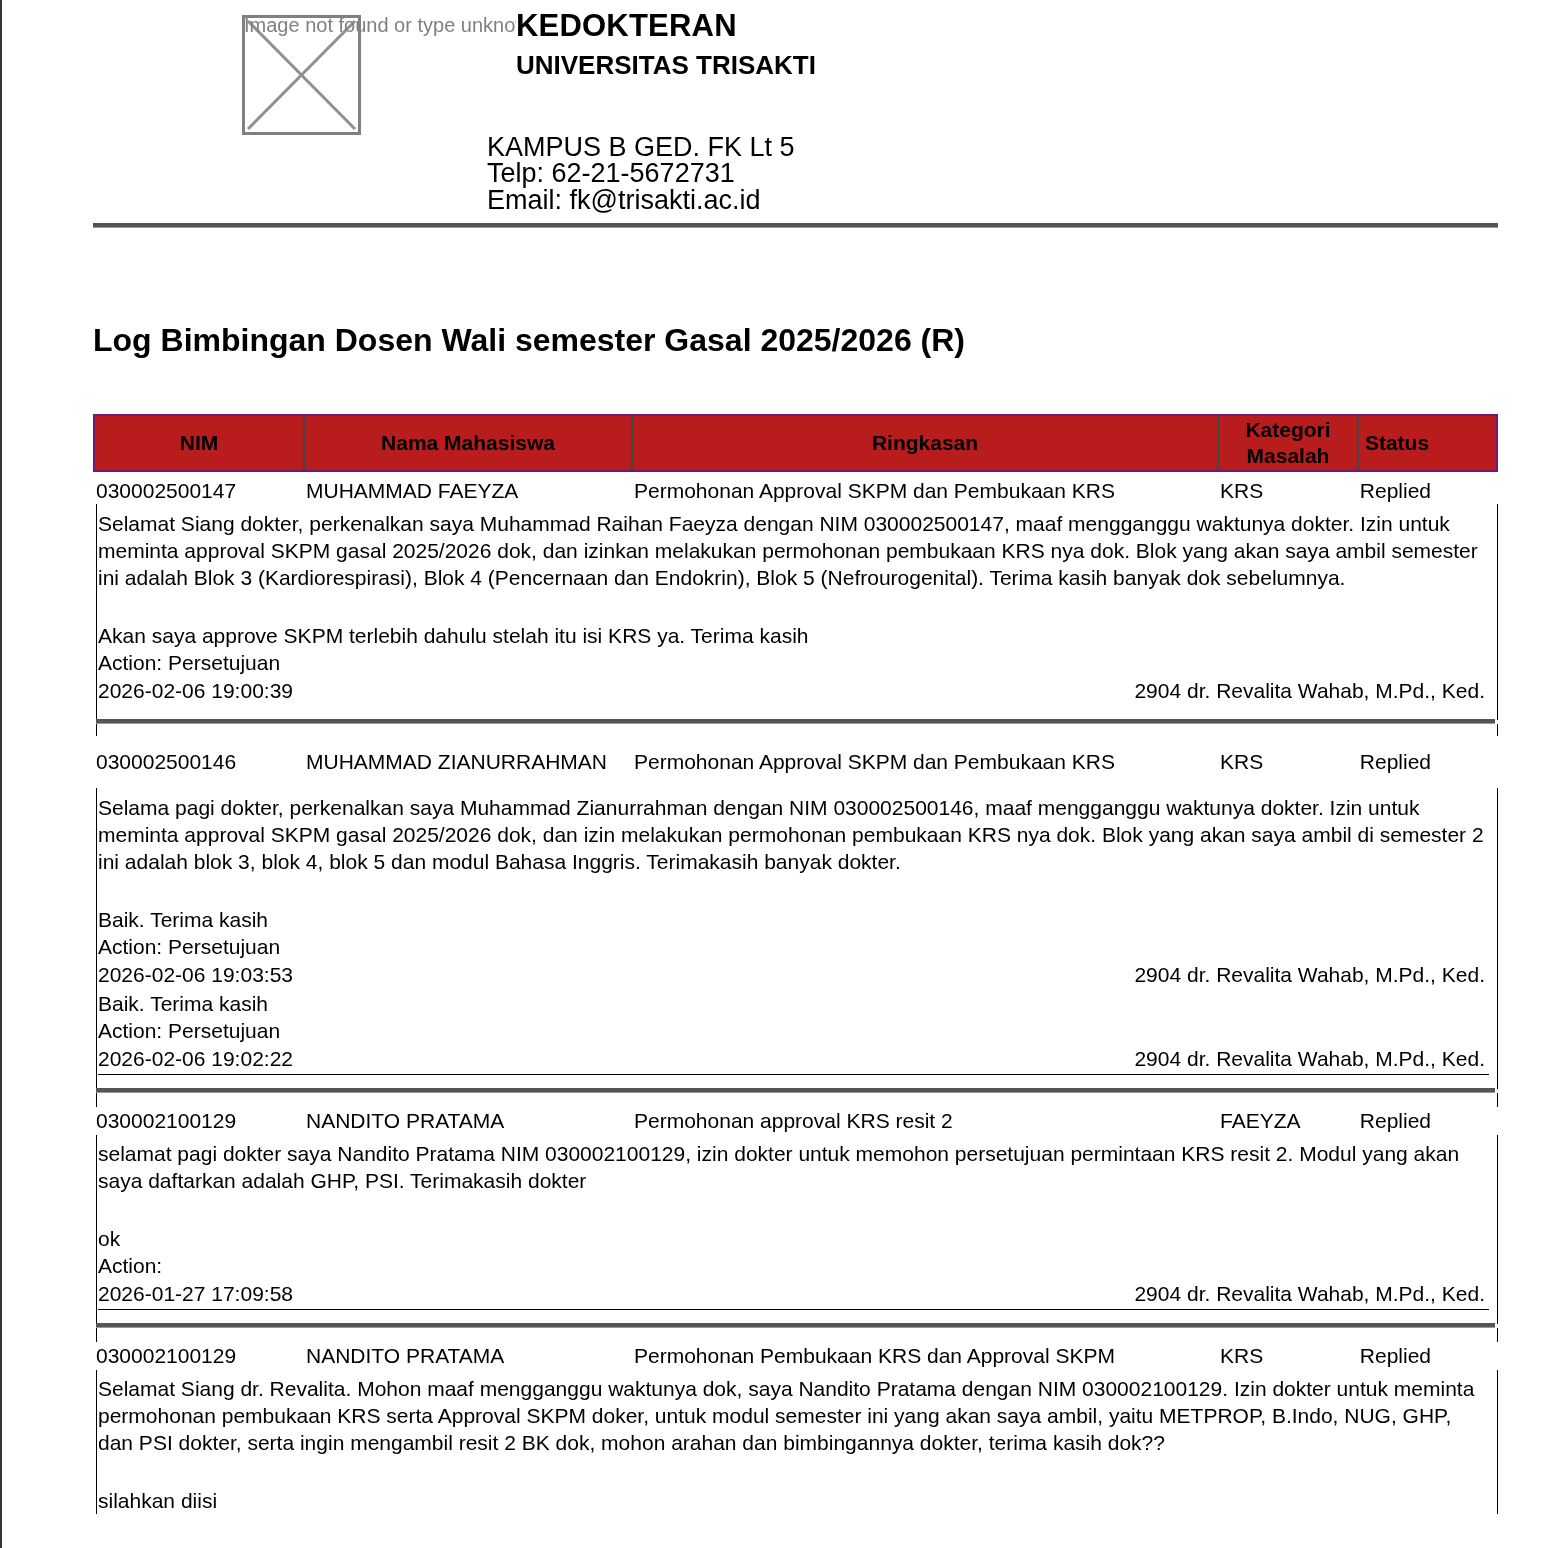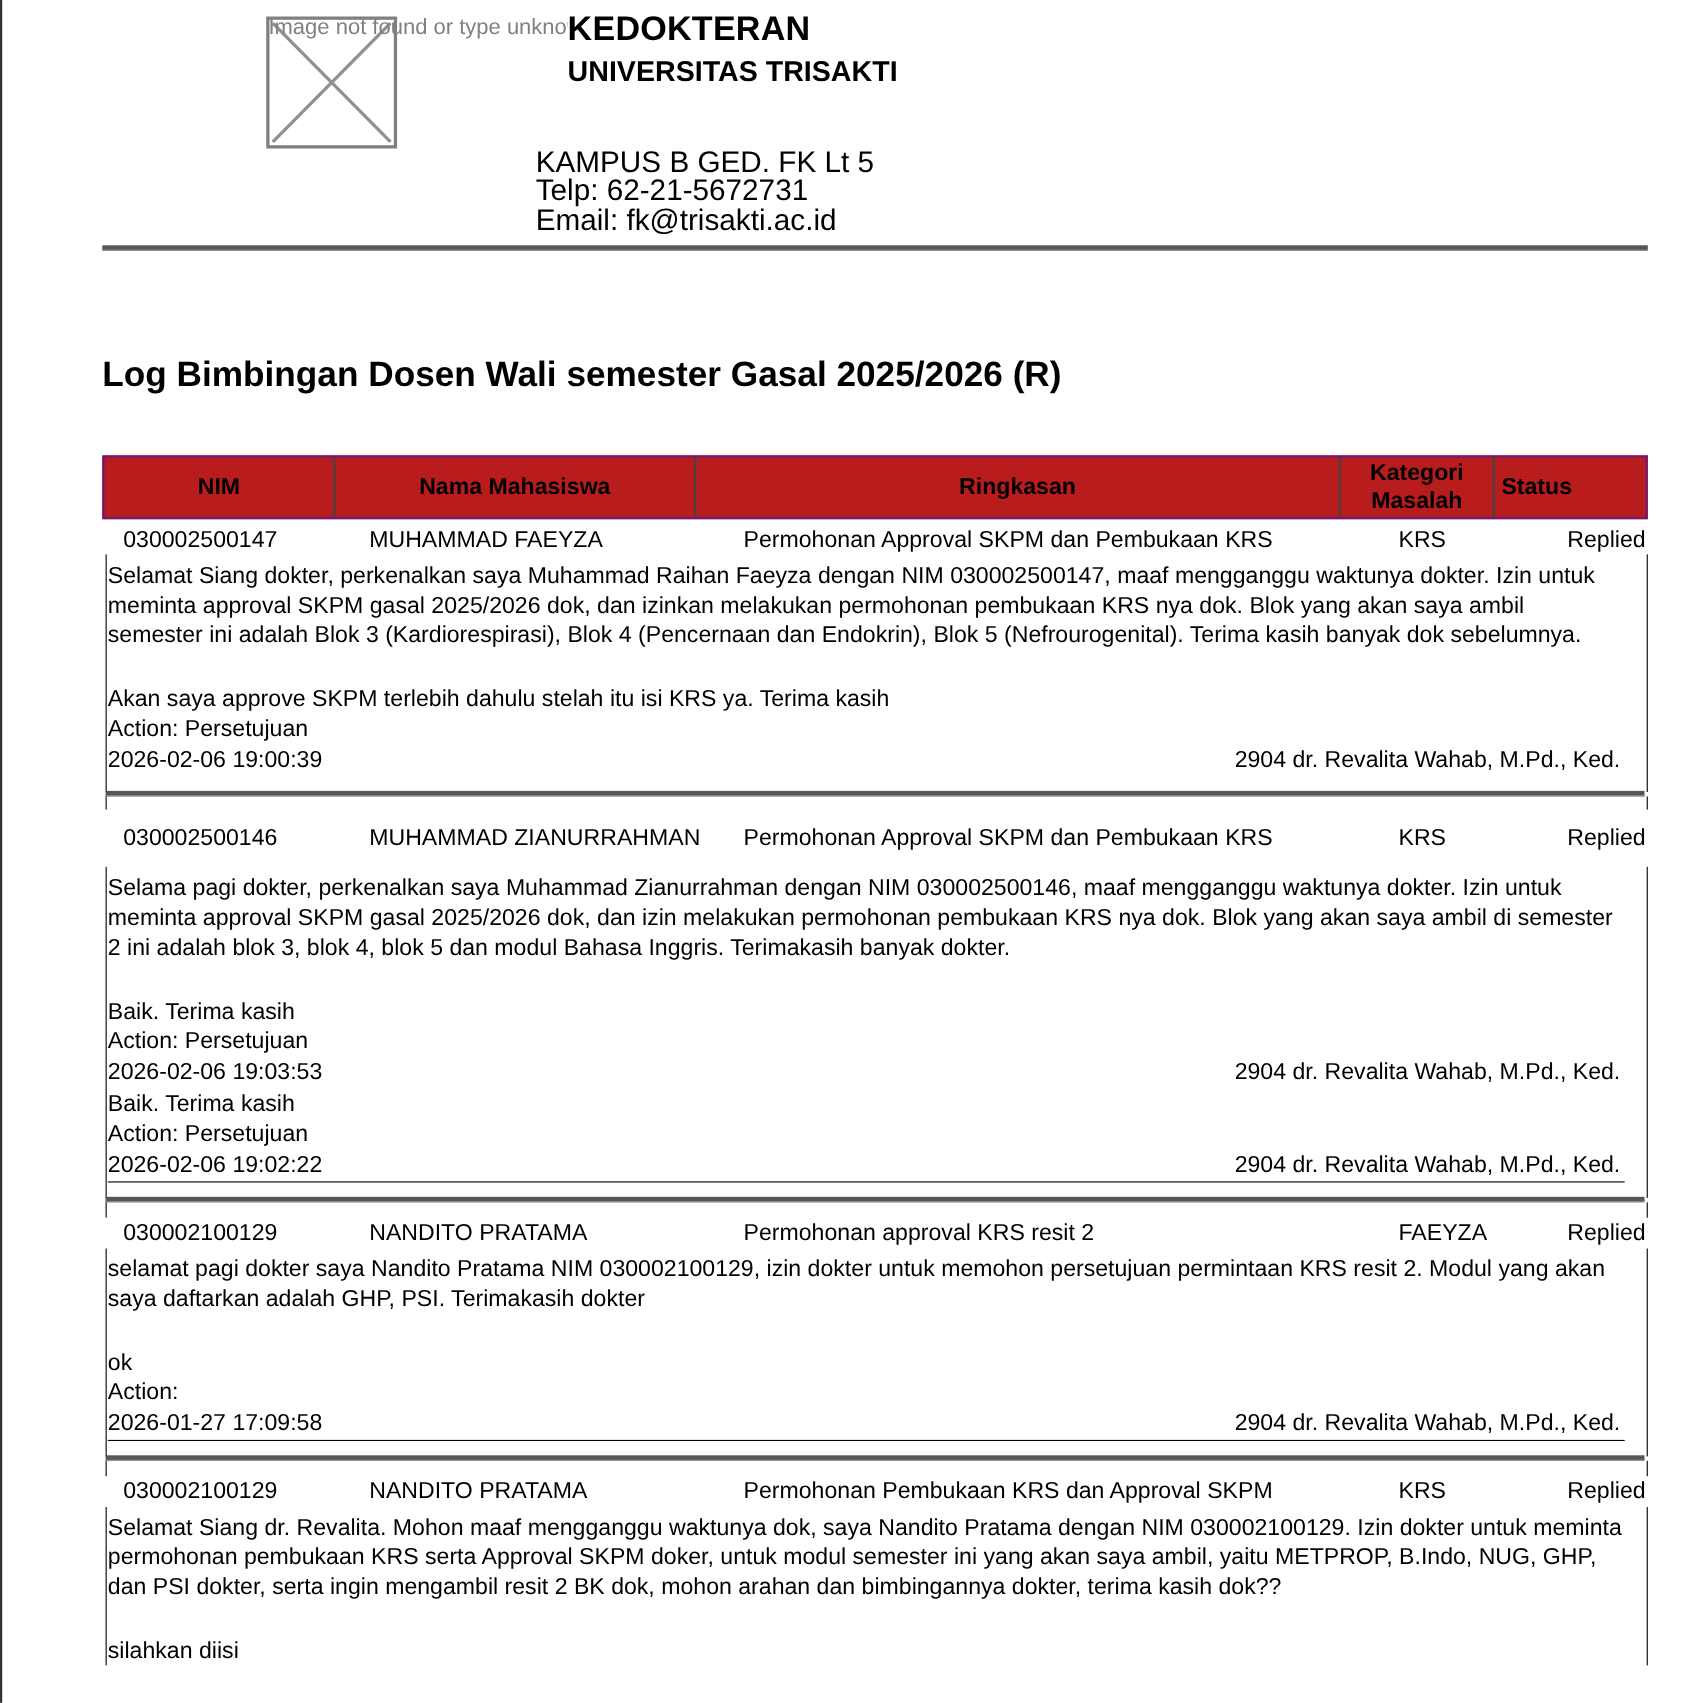--- a/index.html
+++ b/index.html
@@ -39,25 +39,25 @@
   }
   .th {
     font-weight: bold; font-size: 21px; display: flex; align-items: center; justify-content: center;
     text-align: center; border-right: 2px solid #444; box-sizing: border-box; line-height: 26px;
   }
   .th:last-child { border-right: none; }
   .c-nim { width: 210px; } .c-nama { width: 328px; } .c-ring { width: 586px; }
   .c-kat { width: 140px; } .c-stat { width: 76px; }
   .rec { position: relative; }
   .rec-row { display: flex; font-size: 21px; align-items: center; }
-  .rec-row .cell { box-sizing: border-box; padding-left: 3px; line-height: 24px; margin-left: 16px; }
+  .rec-row .cell { box-sizing: border-box; padding-left: 3px; line-height: 24px; }
   .rec-row .cell.c-stat { padding-left: 0; text-align: right; padding-right: 2px; }
   .rec-body {
     border-left: 1px solid #000; border-right: 1px solid #000; margin-left: 3px;
-    padding: 0 20px 0 1px; font-size: 21px; line-height: 27px;
+    padding: 0 8px 0 1px; font-size: 21px; line-height: 27px;
   }
   .msg { margin: 0; }
   .reply-block { margin-top: 27px; }
   .reply-line { line-height: 27px; }
   .meta-line { display: flex; justify-content: space-between; line-height: 30px; padding-right: 4px; }
   .thin-rule { height: 0; border-top: 1.5px solid #000; margin-right: 0; }
   .sep {
     height: 4px; background: #555; border-bottom: 1px solid #999; margin-left: 3px; margin-right: 3px;
   }
 </style>

